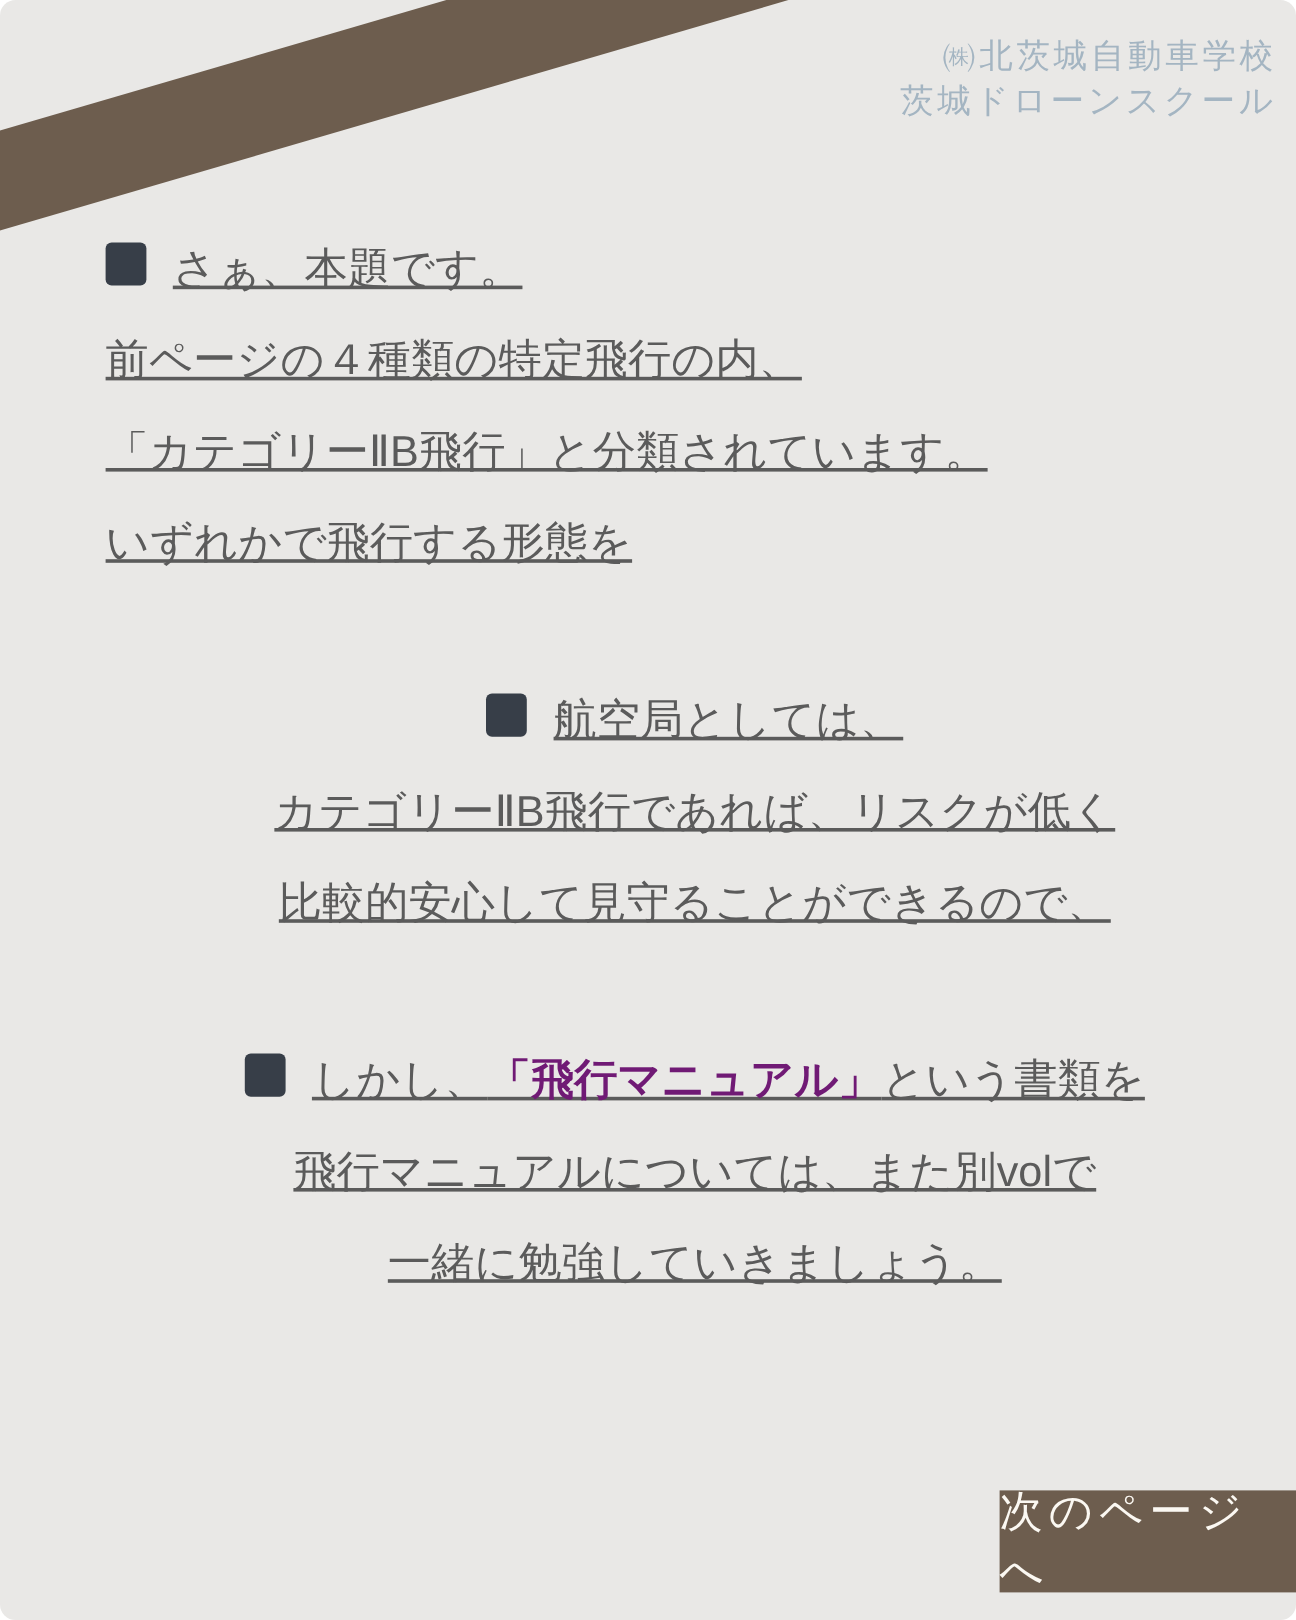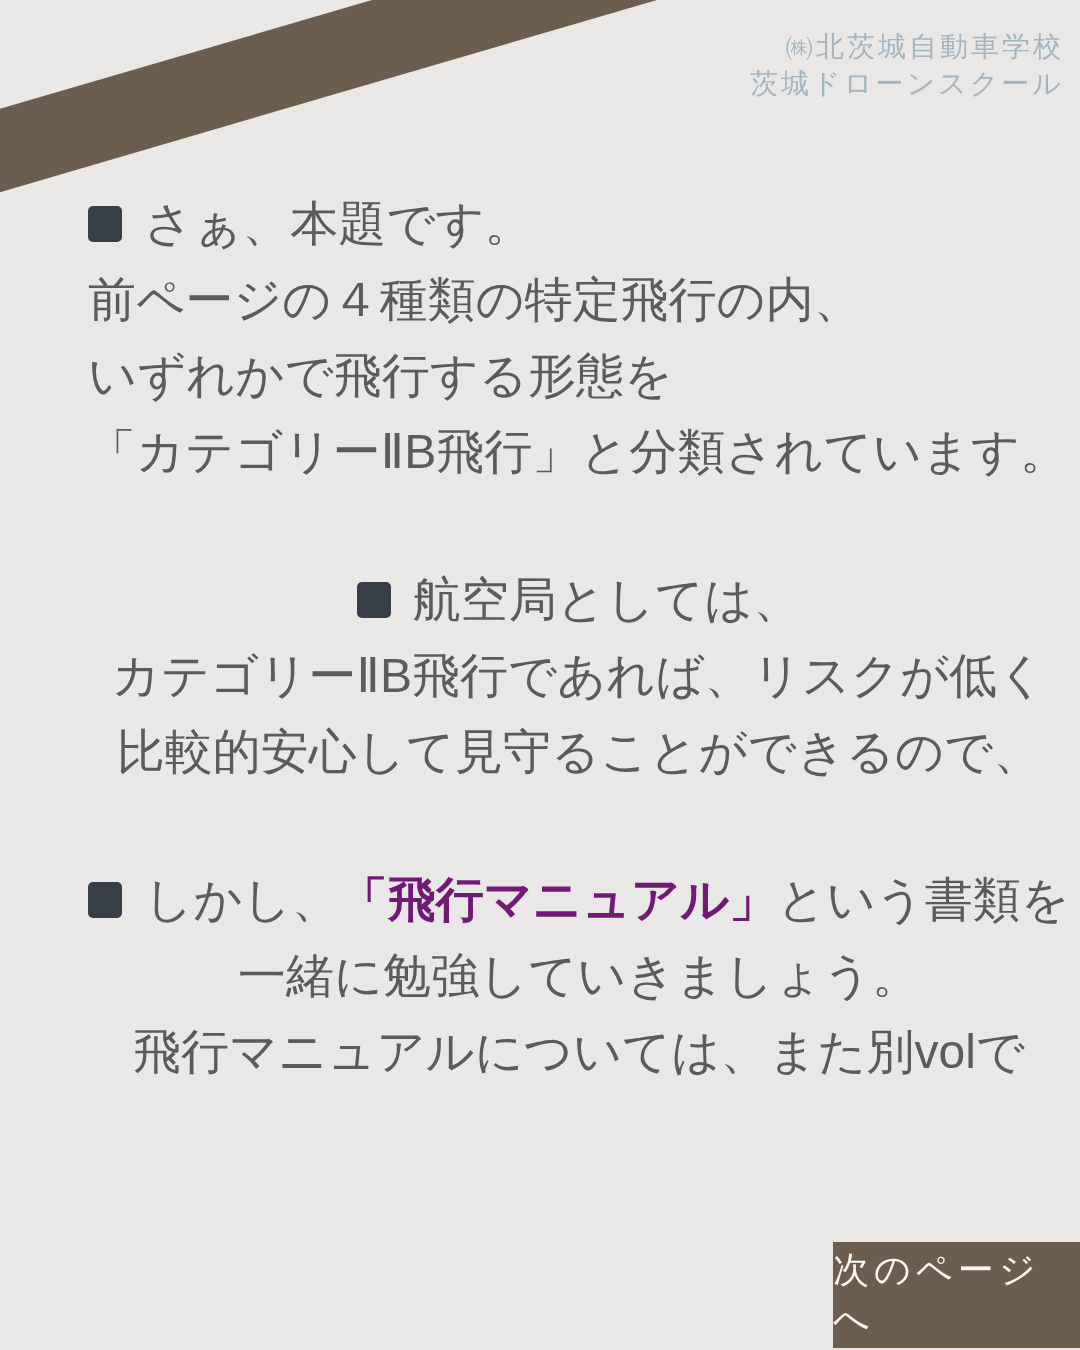--- a/index.html
+++ b/index.html
@@ -7,20 +7,21 @@
     width: 1080px;
     height: 1350px;
     font-family: "Liberation Sans", sans-serif;
   }
   .slide {
     position: relative;
     width: 1080px;
     height: 1350px;
     background: #e9e8e6;
     overflow: hidden;
+    border-radius: 13px;
   }
   
   .band {
     position: absolute;
     left: -60px;
     top: 128px;
     width: 1500px;
     height: 80px;
     background: #6d5d4e;
     transform: rotate(-16.3deg);
@@ -38,23 +39,24 @@
     letter-spacing: 3px;
     font-weight: 400;
   }
   
   .content {
     position: absolute;
     left: 88px;
     top: 186px;
     right: 10px;
     color: #5b5b5b;
-    font-size: 48px;
+    font-size: 36px;
     line-height: 76px;
     font-weight: 300;
+    text-decoration: underline;
   }
   .para + .para { margin-top: 72px; text-align: center; }
   .line { white-space: nowrap; }
   .bullet {
     display: inline-block;
     width: 34px;
     height: 36px;
     background: #373e48;
     border-radius: 5px;
     margin-right: 22px;
@@ -63,21 +65,21 @@
   .bold {
     font-weight: 700;
     color: #701a75;
   }
   
   .next-btn {
     position: absolute;
     left: 833px;
     right: 0;
     top: 1242px;
-    height: 106px;
+    height: 85px;
     background: #6d5d4e;
     color: #fbf8f2;
     font-family: "Liberation Serif", serif;
     font-size: 36px;
     letter-spacing: 5px;
     display: flex;
     align-items: center;
     justify-content: center;
     cursor: pointer;
   }
@@ -92,34 +94,34 @@
   <div class="header">
     <div>㈱北茨城自動車学校</div>
     <div>茨城ドローンスクール</div>
   </div>
 
   <div class="content">
 
     <div class="para">
       <div class="line"><span class="bullet"></span><span>さぁ、本題です。</span></div>
       <div class="line">前ページの４種類の特定飛行の内、</div>
+      <div class="line">「カテゴリーⅡB飛行」と分類されています。</div>
       <div class="line">いずれかで飛行する形態を</div>
-      <div class="line">「カテゴリーⅡB飛行」と分類されています。</div>
     </div>
 
     <div class="para">
       <div class="line"><span class="bullet"></span><span>航空局としては、</span></div>
       <div class="line">カテゴリーⅡB飛行であれば、リスクが低く</div>
       <div class="line">比較的安心して見守ることができるので、</div>
     </div>
 
     <div class="para">
       <div class="line"><span class="bullet"></span><span>しかし、</span><span class="bold">「飛行マニュアル」</span><span>という書類を</span></div>
+      <div class="line">飛行マニュアルについては、また別volで</div>
       <div class="line">一緒に勉強していきましょう。</div>
-      <div class="line">飛行マニュアルについては、また別volで</div>
     </div>
 
   </div>
 
   <div class="next-btn">
     <span>次のページへ</span>
   </div>
 
 </div>
 

